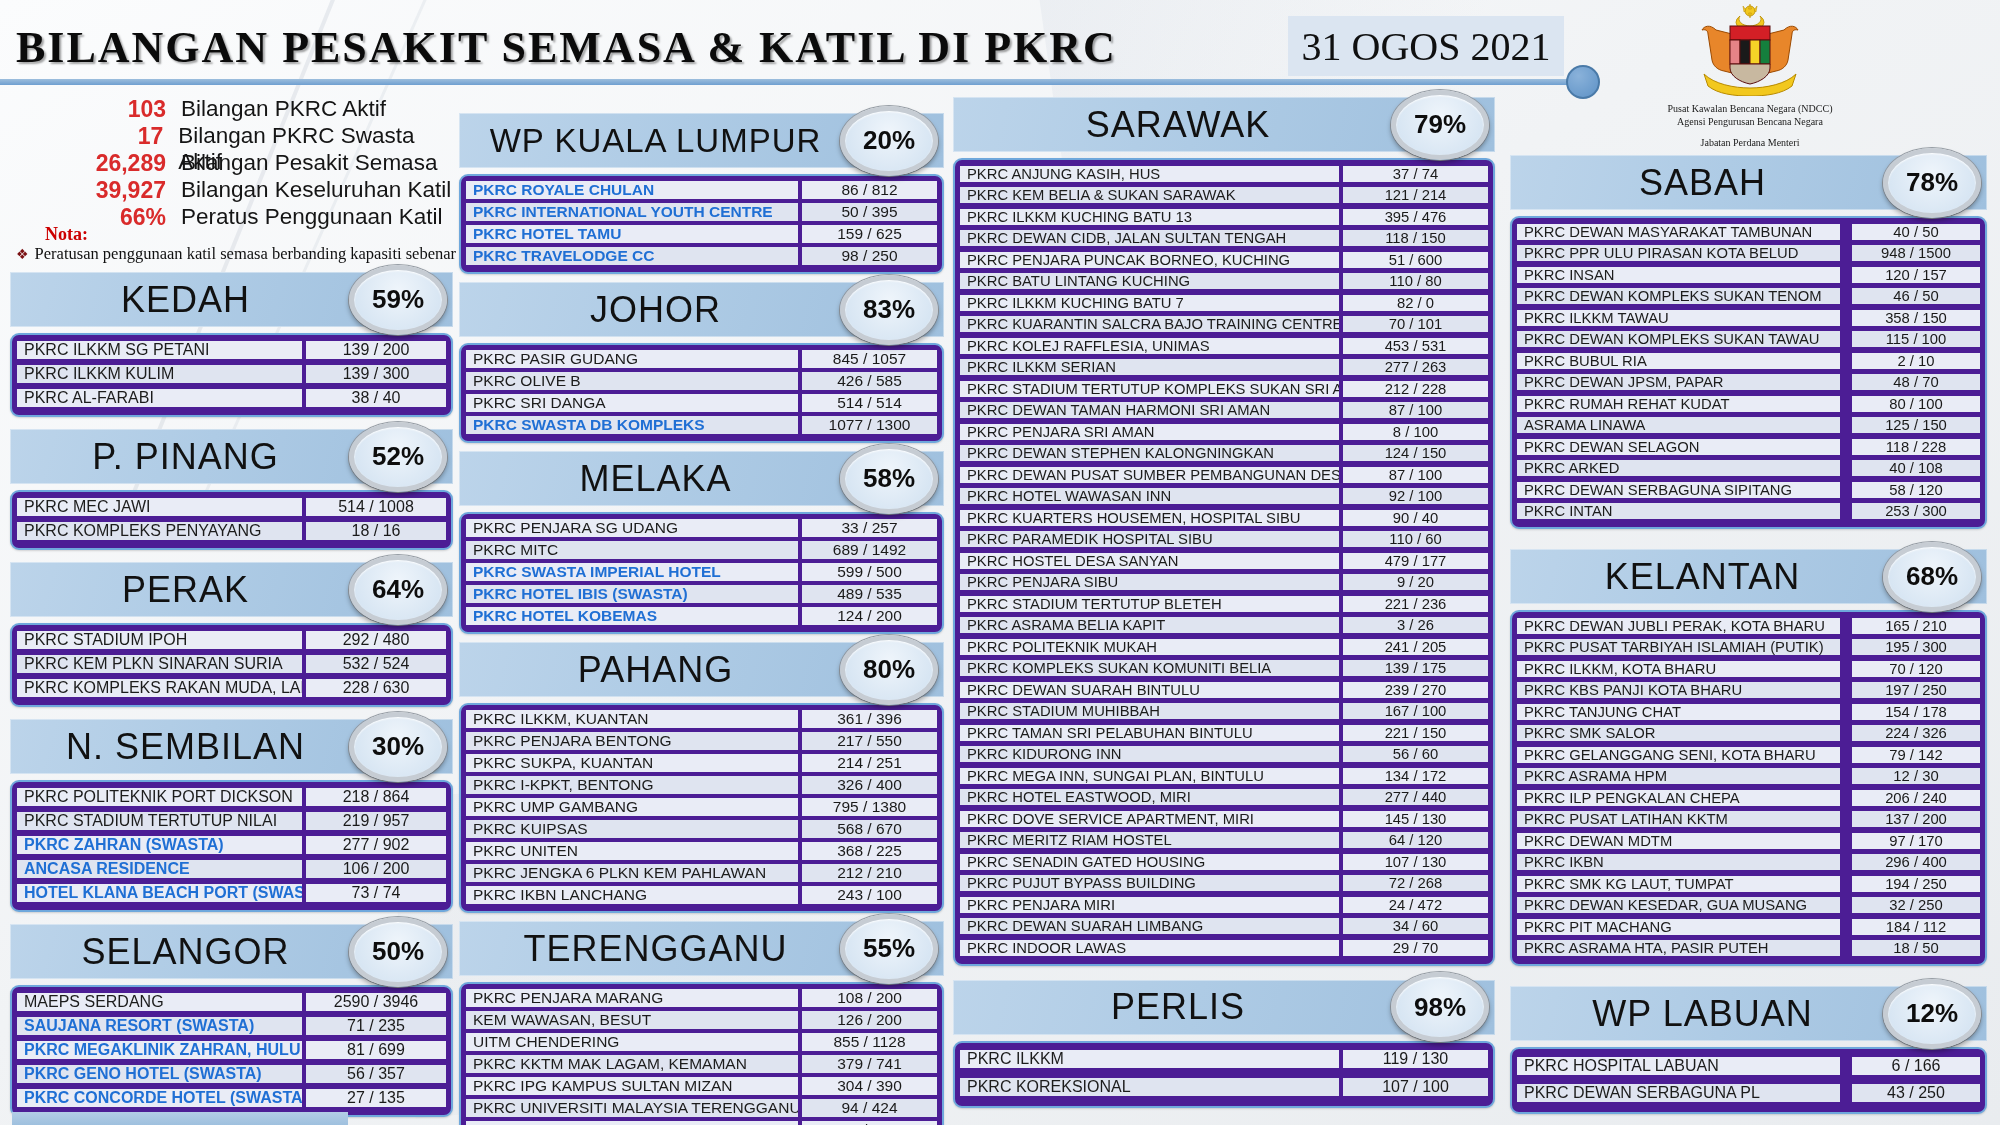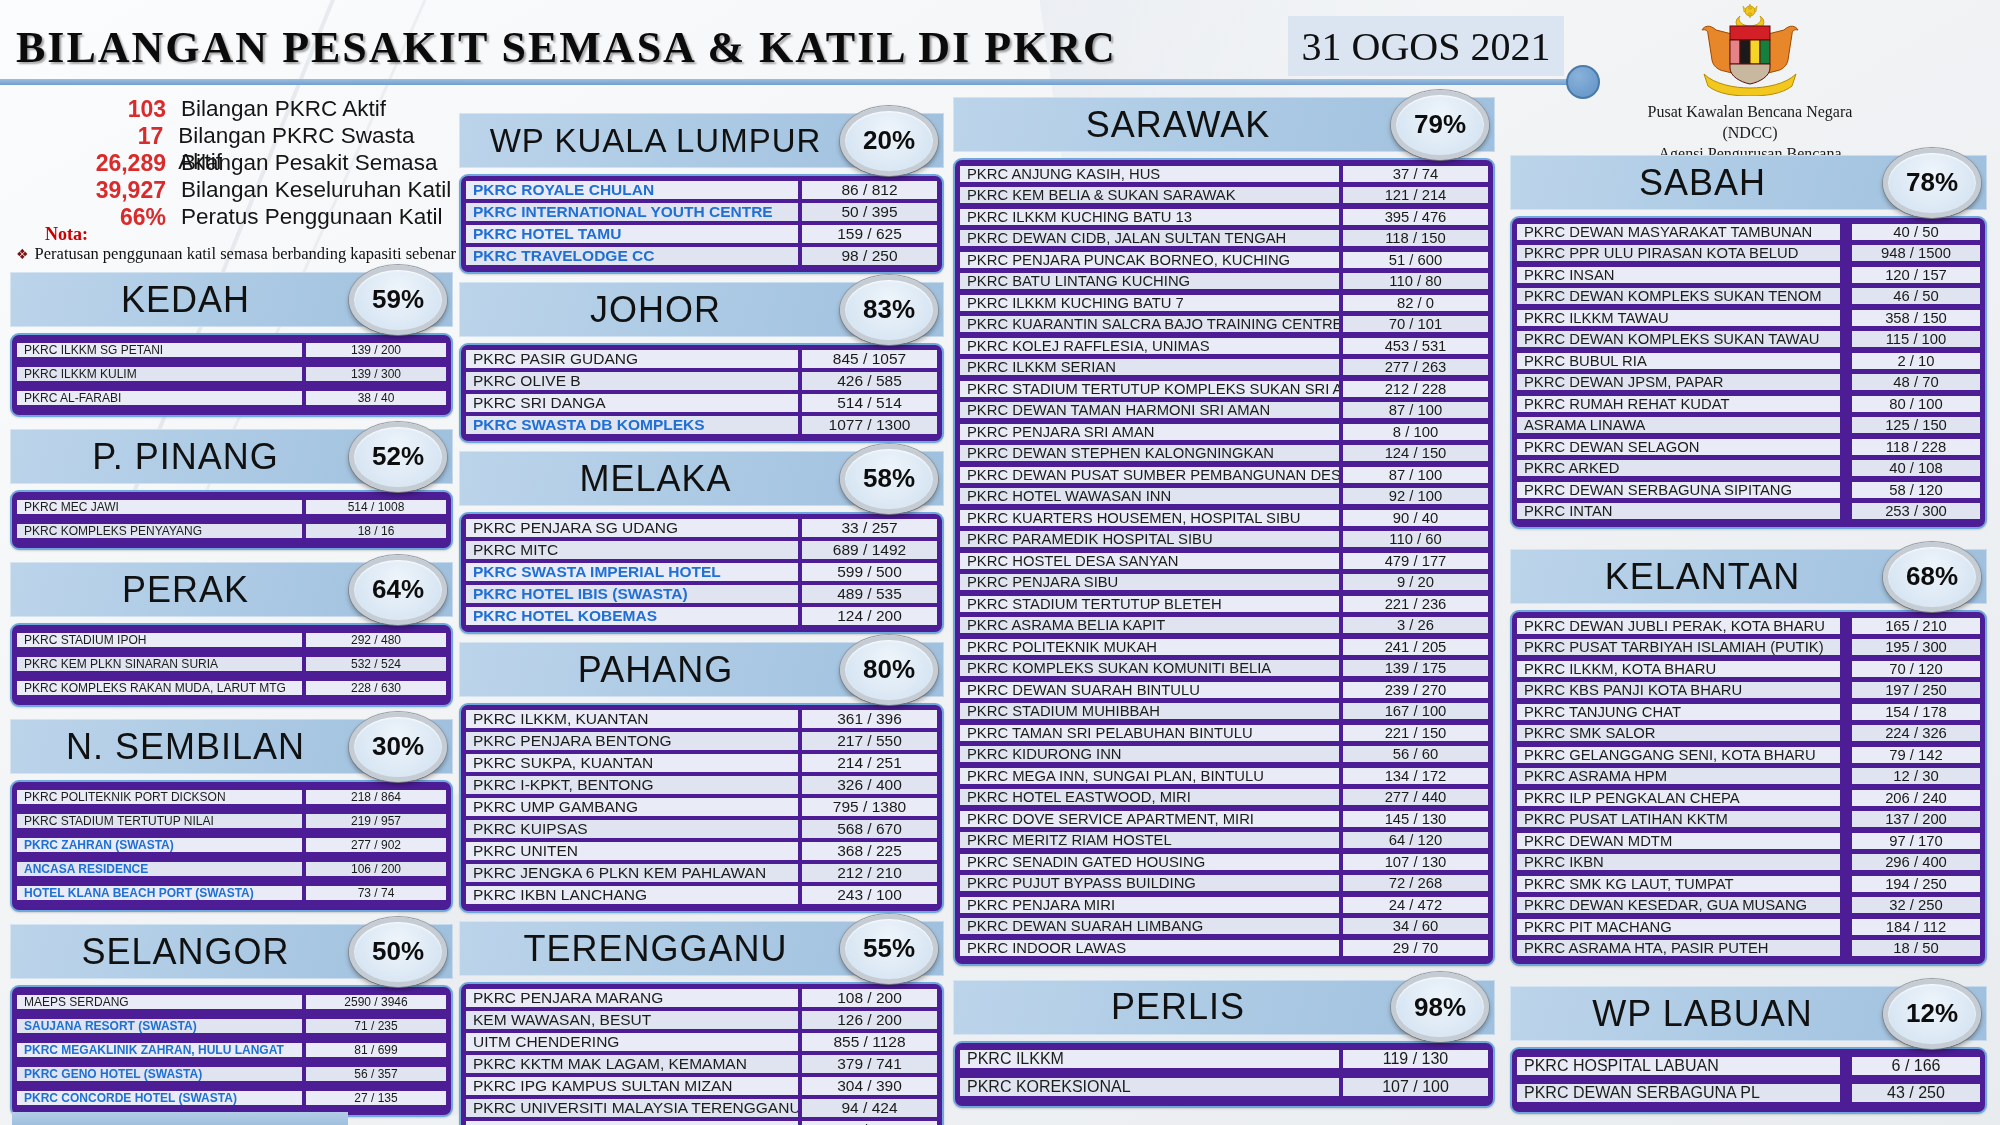--- a/index.html
+++ b/index.html
@@ -22,21 +22,21 @@
   }
   .date-box{
     position:absolute;left:1288px;top:16px;width:276px;height:60px;background:#dbe5f1;
     display:flex;align-items:center;justify-content:center;
     font-family:"Liberation Serif",serif;font-size:40px;color:#101010;white-space:nowrap;
   }
   .rule{position:absolute;left:0;top:79px;width:1574px;height:6px;background:linear-gradient(180deg,#9dbedd,#6f9fd0);}
   .rule-dot{position:absolute;left:1566px;top:65px;width:30px;height:30px;border-radius:50%;
     background:radial-gradient(circle at 35% 30%,#8ab2da,#5e92c6);border:2px solid #4a7aa8;}
   .logo-wrap{position:absolute;left:1635px;top:4px;width:230px;text-align:center;}
-  .agency{font-family:"Liberation Serif",serif;font-size:16px;line-height:1.3;color:#1a1a1a;margin-top:2px;}
+  .agency{font-family:"Liberation Serif",serif;font-size:10px;line-height:1.3;color:#1a1a1a;margin-top:2px;}
 
   
   #stats{position:absolute;left:18px;top:96px;width:440px;}
   .stat{display:flex;align-items:flex-start;height:27px;}
   .sv{width:148px;text-align:right;padding-right:15px;color:#d92b2b;font-weight:700;font-size:23px;}
   .sl{font-size:22.5px;color:#151515;}
   #nota{position:absolute;left:12px;top:224px;width:446px;font-family:"Liberation Serif",serif;}
   .nota-label{color:#cc0000;font-weight:700;font-size:18px;line-height:20px;margin-left:33px;}
   .nota-line{font-size:16.5px;color:#101010;white-space:nowrap;}
   .nota-bullet{color:#7b1113;font-size:14px;padding:0 6px 0 4px;}
@@ -73,21 +73,21 @@
     background:#4c1d95;border:2px solid #6fa8dc;border-radius:9px;padding:4px 5px;
     box-shadow:0 1px 2px rgba(0,0,0,.15);
   }
   .row{display:flex;align-items:center;}
   .row:nth-child(odd) .cell{background:#e9ecf6;}
   .row:nth-child(even) .cell{background:#dfe4f0;}
   .rn{flex:1;padding-left:7px;white-space:nowrap;overflow:hidden;color:#1c1c1c;}
   .rv{text-align:center;margin-left:4px;color:#1a1a1a;}
   .swasta .rn{color:#1f6fd4;font-weight:700;}
 
-  #col1 .row{height:22px;margin-bottom:2px;font-size:12px;}
+  #col1 .row{height:22px;margin-bottom:2px;font-size:16px;}
   #col1 .rv{width:140px;}
   #col2 .row{height:20px;margin-bottom:2px;font-size:15.5px;}
   #col2 .rv{width:135px;}
   #col3 .row{height:19px;margin-bottom:2.5px;font-size:14.8px;}
   #col3 .rv{width:145px;}
   #col4 .row{height:19px;margin-bottom:2.5px;font-size:14.8px;gap:8px;}
   #col4 .rv{width:128px;}
   .wide-rows .row{height:25px !important;font-size:16px !important;}
   .row:last-child{margin-bottom:0;}
 

